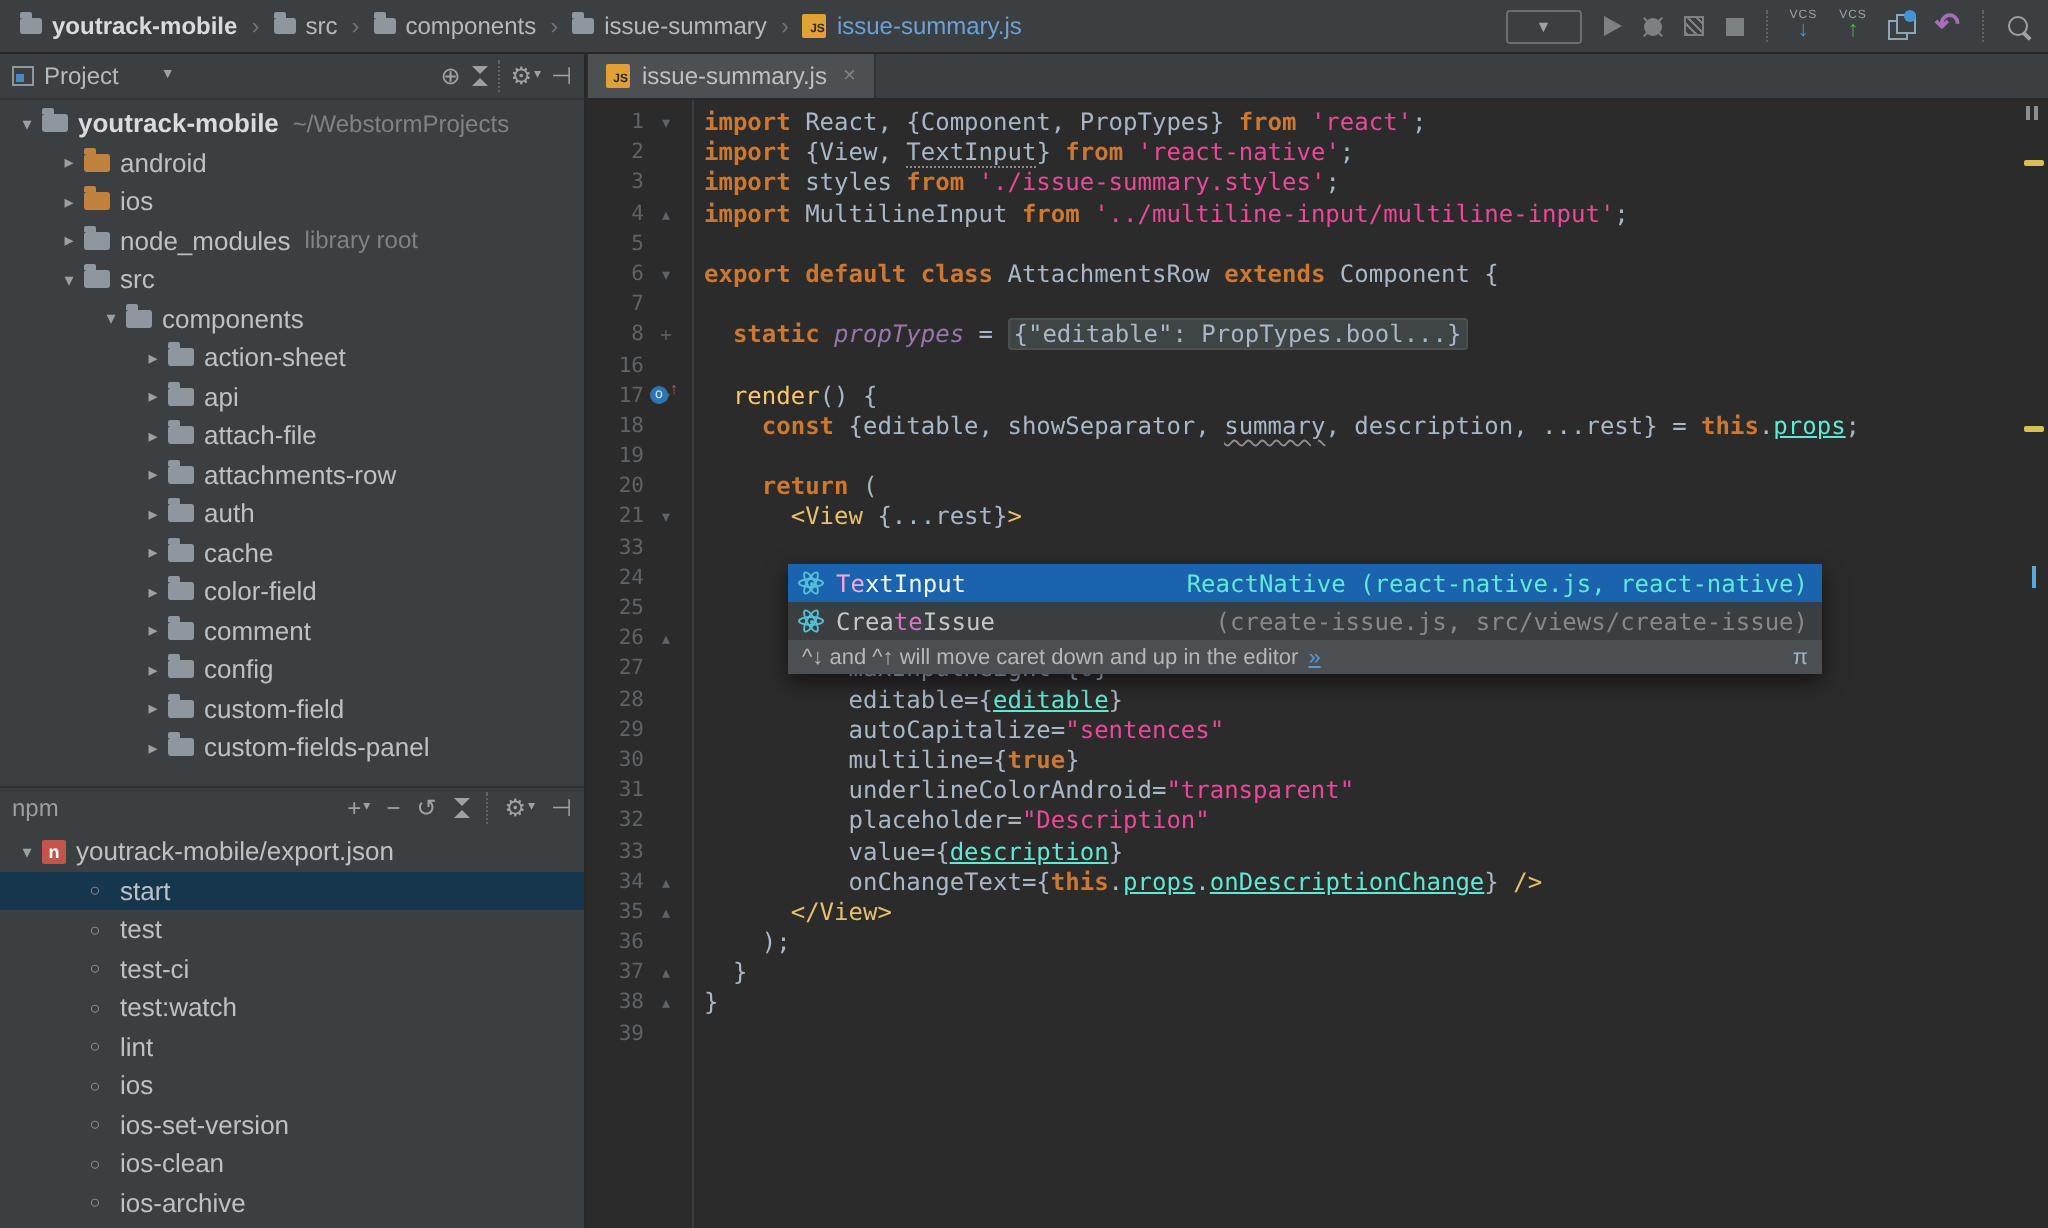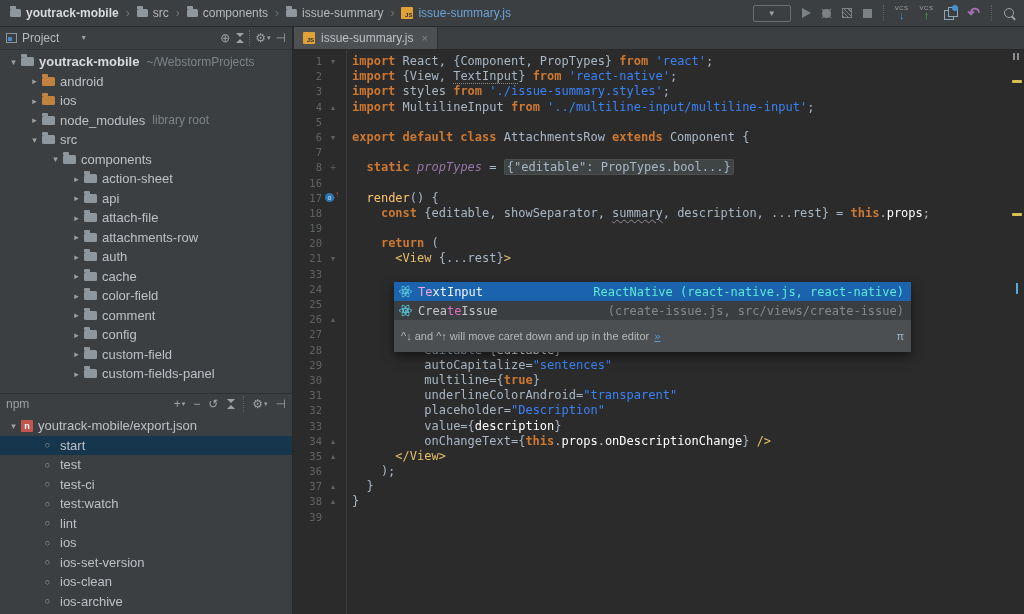--- a/index.html
+++ b/index.html
@@ -86,24 +86,24 @@
 
   .codearea { position:absolute; left:0; right:0; top:23px; bottom:0; background:#2b2b2b; overflow:hidden;
               font-family:"DejaVu Sans Mono",monospace; font-size:12px; padding-top:4px; }
   .gutline { position:absolute; left:52px; top:0; bottom:0; width:1px; background:#393b3d; }
   .line { display:flex; height:15.2px; line-height:15.2px; white-space:pre; position:relative; }
   .gut { width:52px; flex:none; display:flex; position:relative; }
   .gut .num { width:28px; text-align:right; color:#606366; font-size:10.5px; }
   .gut .fold { width:22px; text-align:center; color:#606366; font-size:8px; font-family:"DejaVu Sans",sans-serif; }
   .code { padding-left:6px; color:#a9b7c6; }
   .tk-kw { color:#cc7832; font-weight:bold; }
-  .tk-str { color:#3b82f6; }
+  .tk-str { color:#ec4899; }
   .tk-id { color:#a9b7c6; }
   .tk-fn { color:#ffc66b; }
-  .tk-fld { color:#ffffff; }
+  .tk-fld { color:#5eead4;text-decoration:underline; }
   .tk-fldi { color:#9876aa; font-style:italic; }
   .tk-tag { color:#e8bf6a; }
   .tk-num { color:#6897bb; }
   .tk-folded { background:#3f4445; border:1px solid #4b4f50; border-radius:2px; padding:0 2px; color:#a9b7c6; }
   .tk-und { color:#a9b7c6; border-bottom:1px dotted #8a8a8a; }
   .tk-sq { color:#a9b7c6; text-decoration:underline wavy #8e8e8e 1px; text-underline-offset:2px; }
   .caret { display:inline-block; width:1.5px; height:13px; background:#d8d8d8; vertical-align:middle; }
   .clbar { position:absolute; left:1px; top:0; width:4px; height:100%; background:#38678f; }
   .ovr { position:absolute; left:31px; top:2px; width:9px; height:9px; border-radius:50%; background:#2d76b5;
          color:#cfe7ff; font-size:7px; line-height:9px; text-align:center; font-family:"Liberation Sans",sans-serif; }
@@ -116,21 +116,21 @@
   .pop-item.selected { background:#1c63ae; color:#eef4fa; }
   .pop-item .right { margin-left:auto; color:#84898c; }
   .pop-item.selected .right { color:#5eead4; }
   .match { color:#e36ec6; }
   .pop-item.selected .match { color:#f2a7de; }
   .atom { width:13px; height:13px; position:relative; flex:none; margin-right:6px; }
   .atom i { position:absolute; left:0; right:0; top:4px; bottom:4px; border:1px solid #56c1d6; border-radius:50%; }
   .atom i:nth-child(2) { transform:rotate(60deg); }
   .atom i:nth-child(3) { transform:rotate(-60deg); }
   .atom::after { content:""; position:absolute; left:5.5px; top:5.5px; width:2px; height:2px; border-radius:50%; background:#56c1d6; }
-  .pop-hint { height:32px; background:#4c4f51; display:flex; align-items:center; padding:0 7px;
+  .pop-hint { height:17px; background:#4c4f51; display:flex; align-items:center; padding:0 7px;
               font-family:"Liberation Sans",sans-serif; font-size:11px; color:#b4b8ba; }
   .pop-hint .link { color:#569cd6; margin-left:5px; text-decoration:underline; }
   .pop-hint .pi { margin-left:auto; color:#9fb6c8; }
 
   
   .stripe { position:absolute; right:0; top:50px; width:14px; bottom:0; }
   .mk { position:absolute; }
   .mk.grey1,.mk.grey2 { width:2px; height:7px; background:#8a8f92; }
   .mk.yellow { right:2px; width:10px; height:3px; background:#d6bf55; border-radius:1px; }
   .mk.caretmk { left:6px; width:2px; height:11px; background:#56a8dd; }

